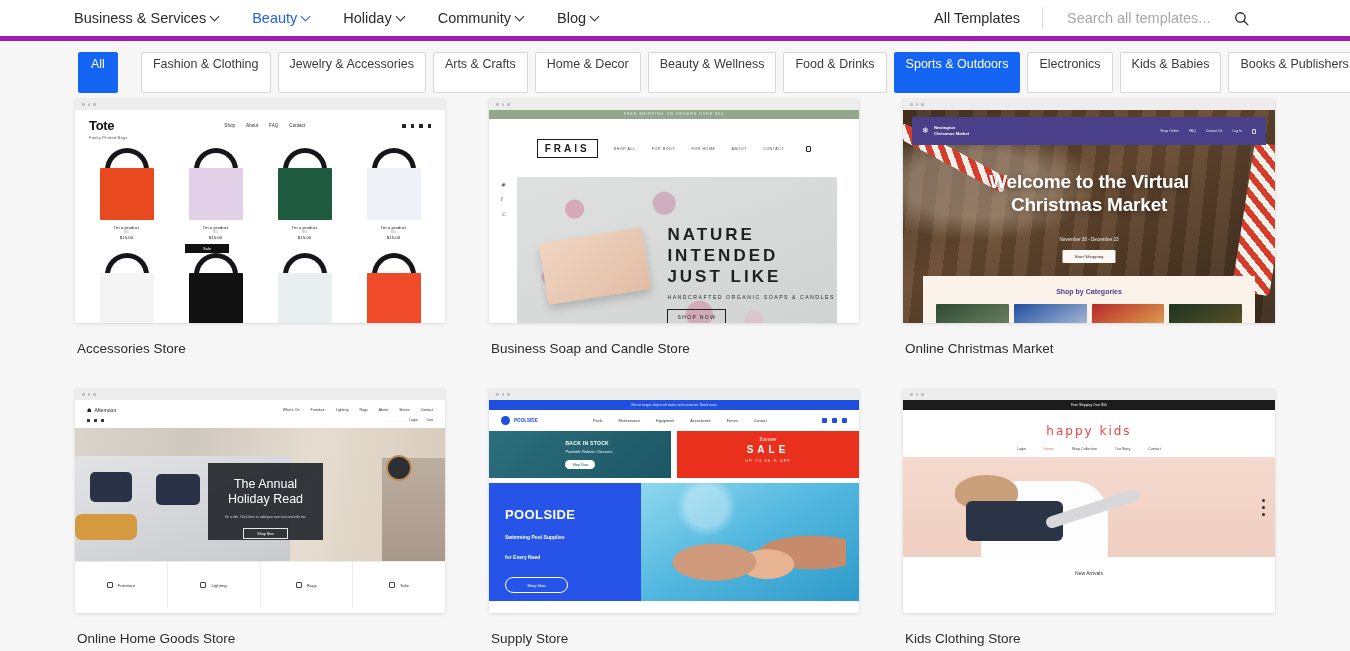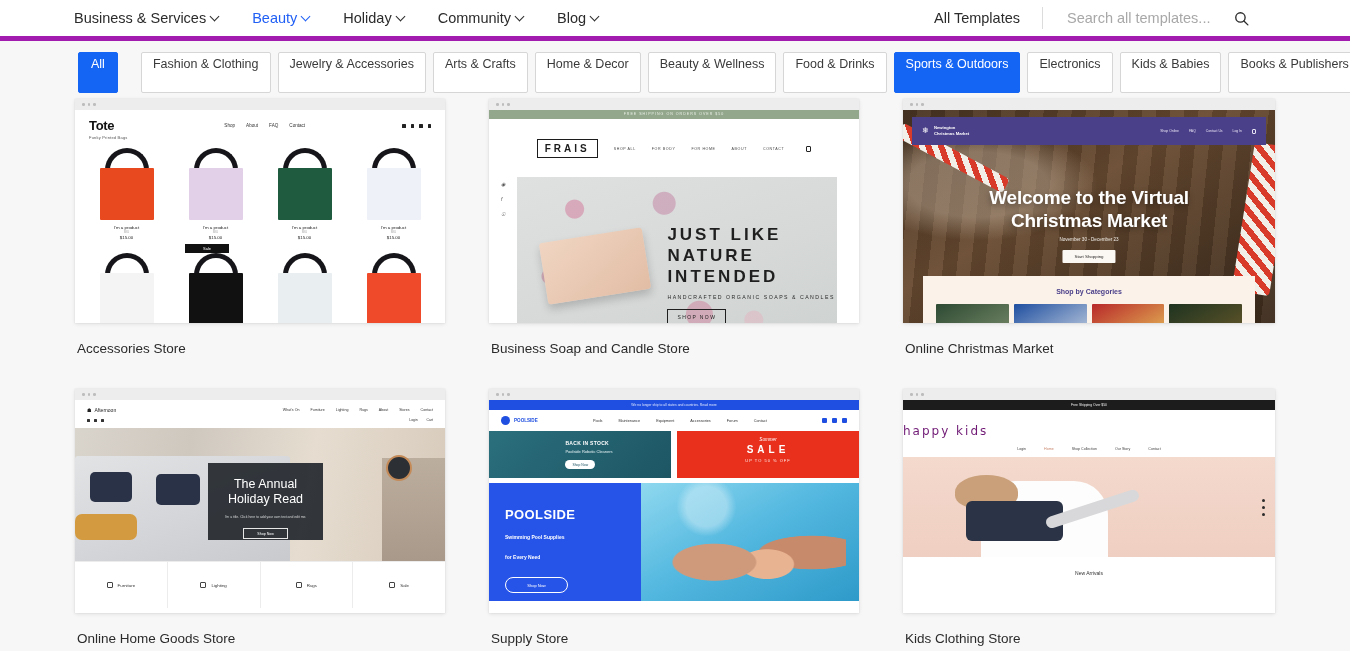--- a/index.html
+++ b/index.html
@@ -196,21 +196,21 @@
     position:absolute; left:9px; right:9px; top:7px; height:28px;
     background:#4a3f89; display:flex; align-items:center; padding:0 10px;
   }
   .c3-logo { display:flex; align-items:center; gap:4px; }
   .c3-snow { width:8px; height:8px; color:#fff; font-size:8px; line-height:8px; }
   .c3-logo-t { font-size:4.2px; color:#fff; line-height:1.35; font-weight:bold; }
   .c3-menu { margin-left:auto; display:flex; align-items:center; gap:10px; }
   .c3-menu span { font-size:3.4px; color:#e6e3f2; }
   .c3-cart { width:4px; height:5px; border:0.8px solid #e6e3f2; border-radius:1px; }
   .c3-title {
-    position:absolute; left:0; right:0; top:76px; text-align:center;
+    position:absolute; left:0; right:0; top:60px; text-align:center;
     color:#fff; font-size:19px; font-weight:bold; line-height:1.22; letter-spacing:-0.2px;
     text-shadow:0 2px 6px rgba(0,0,0,0.4);
   }
   .c3-date { position:absolute; left:0; right:0; top:127px; text-align:center; color:#f0eee8; font-size:4.6px; }
   .c3-btn {
     position:absolute; left:50%; transform:translateX(-50%); top:140px;
     background:#fbf7f2; color:#2c2c2c; font-size:4.4px; padding:4px 12px; border-radius:1px;
   }
   .c3-panel {
     position:absolute; left:20px; right:20px; bottom:0; top:166px;
@@ -290,21 +290,21 @@
   }
   .c5-people { position:absolute; left:8%; bottom:0; width:86%; height:82%;
     background:radial-gradient(ellipse at 30% 60%, #cf9a7c 0 22%, transparent 23%),
                radial-gradient(ellipse at 58% 62%, #e8b391 0 17%, transparent 18%),
                radial-gradient(ellipse at 82% 50%, #c78a6b 0 24%, transparent 25%);
   }
 
   
   .c6-wrap { position:relative; height:213px; background:#fff; }
   .c6-strip { height:10px; background:#1c1c1c; color:#f0f0f0; font-size:3.4px; text-align:center; line-height:10px; }
-  .c6-logo { font-size:12px; color:#701a75; letter-spacing:2px; margin-top:14px; font-family:"DejaVu Sans", sans-serif; }
+  .c6-logo { text-align:center; font-size:12px; color:#ef4444; letter-spacing:2px; margin-top:14px; font-family:"DejaVu Sans", sans-serif; }
   .c6-nav { display:flex; justify-content:center; align-items:center; gap:18px; margin-top:9px; }
   .c6-nav span { font-size:3.6px; color:#444; }
   .c6-nav .act { color:#c8846a; }
   .c6-hero {
     margin-top:6px; height:100px; position:relative; overflow:hidden;
     background:linear-gradient(180deg,#f4d9cd,#efcfc1);
   }
   .c6-chair { position:absolute; left:21%; bottom:0; width:34%; height:76%; background:#fdfdfd; border-radius:34px 34px 0 0; }
   .c6-kid { position:absolute; left:14%; top:18%; width:17%; height:34%; background:#c9a07a; border-radius:50% 50% 40% 40%; }
   .c6-body2 { position:absolute; left:17%; top:44%; width:26%; height:40%; background:#2b3446; border-radius:6px; }
@@ -492,22 +492,22 @@
             <span class="c2-bag"></span>
           </div>
           <div class="c2-side">
             <i>◉</i>
             <i>f</i>
             <i>☉</i>
           </div>
           <div class="c2-hero">
             <div class="c2-soap"></div>
             <div class="c2-text">
+              <div class="c2-t1">NATURE INTENDED</div>
               <div class="c2-t1">JUST LIKE</div>
-              <div class="c2-t1">NATURE INTENDED</div>
               <div class="c2-t2">HANDCRAFTED ORGANIC SOAPS &amp; CANDLES</div>
               <div class="c2-btn">SHOP NOW</div>
             </div>
           </div>
         </div>
       </div>
     </div>
     <div class="card-title">Business Soap and Candle Store</div>
   </div>
 

